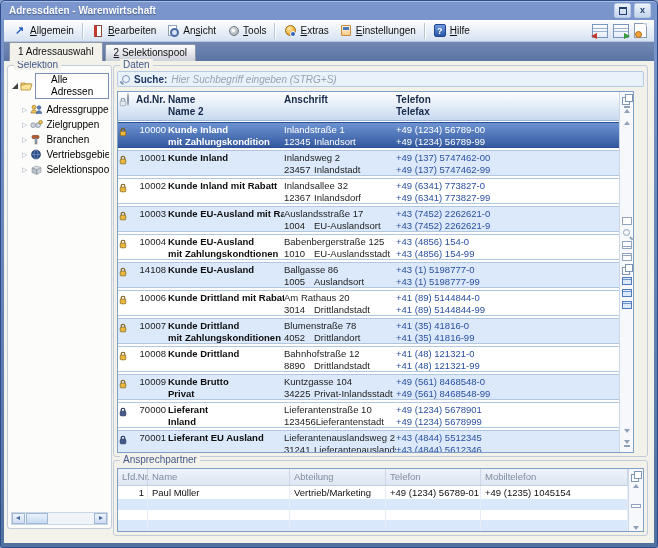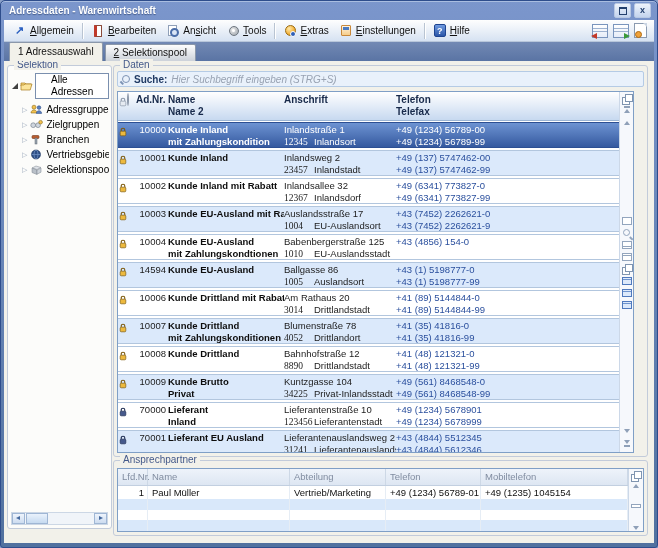--- a/index.html
+++ b/index.html
@@ -82,21 +82,21 @@
   .rows{flex:1;padding-top:1px;overflow:hidden;background:#fff;}
   .row{height:24px;border-top:1px solid #b2c6de;border-bottom:1px solid #b2c6de;margin-bottom:2px;align-items:start;cursor:pointer;background:#fff;}
   .row.blue{background:#dbe9fb;}
   .row.sel{background:linear-gradient(#6d93d2,#35599f);border-color:#2c4f93;}
   .row .cell{display:block;font-size:9.5px;line-height:11.5px;padding-top:1px;overflow:hidden;white-space:nowrap;}
   .c-adnr{text-align:right;color:#1a1a1a;}
   .c-name{font-weight:bold;color:#0d0d0d;padding-left:2px;}
   .c-addr{color:#1c1c1c;}
   .c-tel{color:#2a4f9d;}
   .row .l1,.row .l2{display:block;}
-  .plz{display:inline-block;min-width:30px;font-style:normal;font-family:Liberation Serif, serif;}
+  .plz{display:inline-block;min-width:30px;font-style:normal;}
   .city{font-style:normal;}
   .row.sel .cell,.row.sel .c-tel,.row.sel .c-name,.row.sel .c-adnr,.row.sel .c-addr{color:#fff;}
   .lock{display:block;margin:3px auto 0;}
   .k-kunde .lock .bd{fill:#edb93d;stroke:#7c5a0e;stroke-width:.7;}
   .k-kunde .lock .sh{fill:none;stroke:#7c5a0e;stroke-width:1.1;}
   .k-lieferant .lock .bd{fill:#46598c;stroke:#1e2d52;stroke-width:.7;}
   .k-lieferant .lock .sh{fill:none;stroke:#1e2d52;stroke-width:1.1;}
   .hdr-lock .bd{fill:#e6ebf2;stroke:#8a96a8;stroke-width:.7;}
   .hdr-lock .sh{fill:none;stroke:#8a96a8;stroke-width:1.1;}
   
@@ -394,31 +394,32 @@
     <span class="cell c-name">
                   <span class="l1">Kunde EU-Ausland</span>
                   <span class="l2">mit Zahlungskondtionen</span>
                 </span>
     <span class="cell c-addr">
                   <span class="l1">Babenbergerstraße 125</span>
                   <span class="l2"><i class="plz">1010</i><i class="city">EU-Auslandsstadt</i></span>
                 </span>
     <span class="cell c-tel">
                   <span class="l1">+43 (4856) 154-0</span>
+                  <span class="l2">+43 (4856) 154-99</span>
                 </span>
   </div>
               <div class="row gcols k-kunde blue">
     <span class="cell ci">
                   <svg class="lock" width="8" height="10" viewBox="0 0 8 10">
                     <path class="sh" d="M2.2 4.2V3a1.8 1.8 0 0 1 3.6 0v1.2"></path>
                     <rect class="bd" x="1.2" y="4.2" width="5.6" height="4.6" rx="1"></rect>
                   </svg>
                 </span>
     <span class="cell"></span>
-    <span class="cell c-adnr">14594</span>
+    <span class="cell c-adnr">14108</span>
     <span class="cell c-name">
                   <span class="l1">Kunde EU-Ausland</span>
                   <span class="l2"></span>
                 </span>
     <span class="cell c-addr">
                   <span class="l1">Ballgasse 86</span>
                   <span class="l2"><i class="plz">1005</i><i class="city">Auslandsort</i></span>
                 </span>
     <span class="cell c-tel">
                   <span class="l1">+43 (1) 5198777-0</span>

